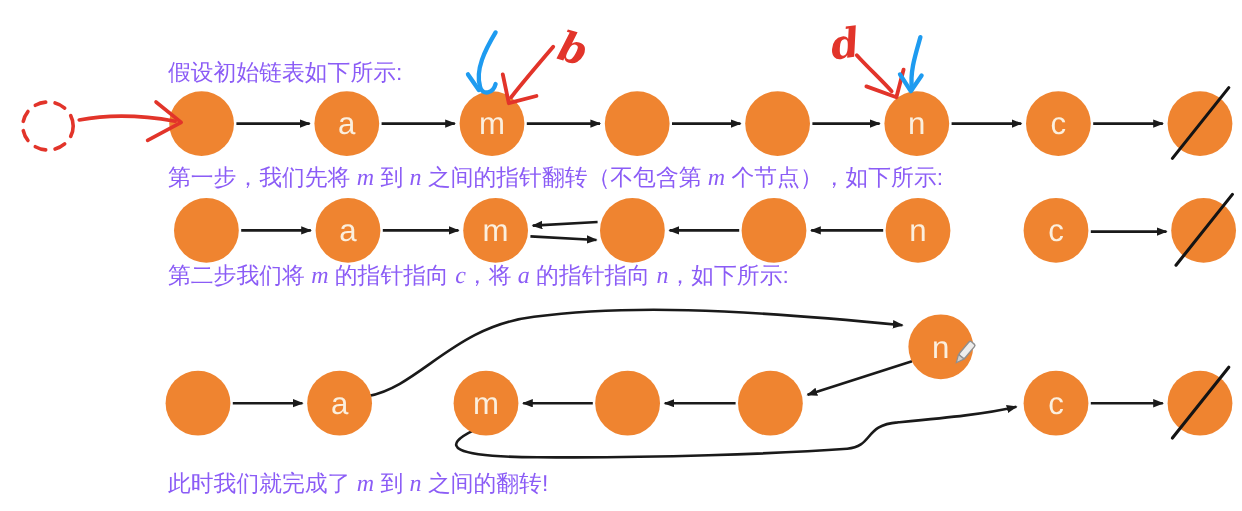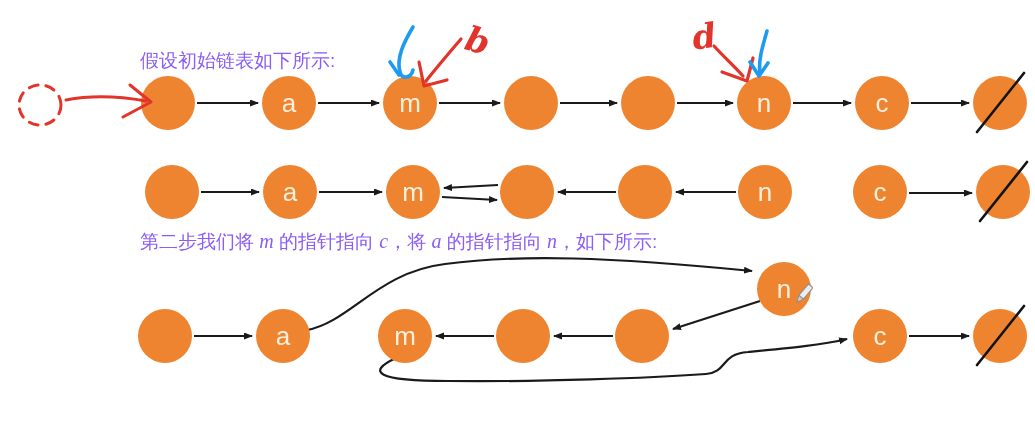--- a/index.html
+++ b/index.html
@@ -127,21 +127,23 @@
       <span class="node-label">n</span>
     </div>
   <div class="node" style="left:853px;top:309px">
       <span class="node-label">c</span>
     </div>
   <div class="node" style="left:973px;top:309px">
       <span class="node-label"></span>
     </div>
 
   <div class="caption" style="left:140px;top:48px"><span>假设初始链表如下所示:</span></div>
-  <div class="caption" style="left:140px;top:229px"><span>第二步我们将 </span><span class="math">m</span><span> 的指针指向 </span><span class="math">c</span><span>，将 </span><span class="math">a</span><span> 的指针指向 </span><span class="math">n</span><span>，如下所示:</span></div>
+  <div class="caption" style="left:140px;top:135px"><span>第一步，我们先将 </span><span class="math">m</span><span> 到 </span><span class="math">n</span><span> 之间的指针翻转（不包含第 </span><span class="math">m</span><span> 个节点），如下所示:</span></div>
+  <div class="caption" style="left:140px;top:217px"><span>第二步我们将 </span><span class="math">m</span><span> 的指针指向 </span><span class="math">c</span><span>，将 </span><span class="math">a</span><span> 的指针指向 </span><span class="math">n</span><span>，如下所示:</span></div>
+  <div class="caption" style="left:140px;top:390px"><span>此时我们就完成了 </span><span class="math">m</span><span> 到 </span><span class="math">n</span><span> 之间的翻转!</span></div>
 
   <svg id="anno-layer" class="layer" width="1035" height="426">
 
     <g stroke="#141414" stroke-width="2.6" stroke-linecap="round">
       <line x1="977" y1="132" x2="1024" y2="73"></line>
       <line x1="980" y1="221" x2="1027" y2="162"></line>
       <line x1="977" y1="365" x2="1024" y2="306"></line>
     </g>
 
     <ellipse cx="40" cy="105" rx="21" ry="20" fill="none" stroke="#E2342A" stroke-width="3" stroke-dasharray="9 8" stroke-linecap="round"></ellipse>

